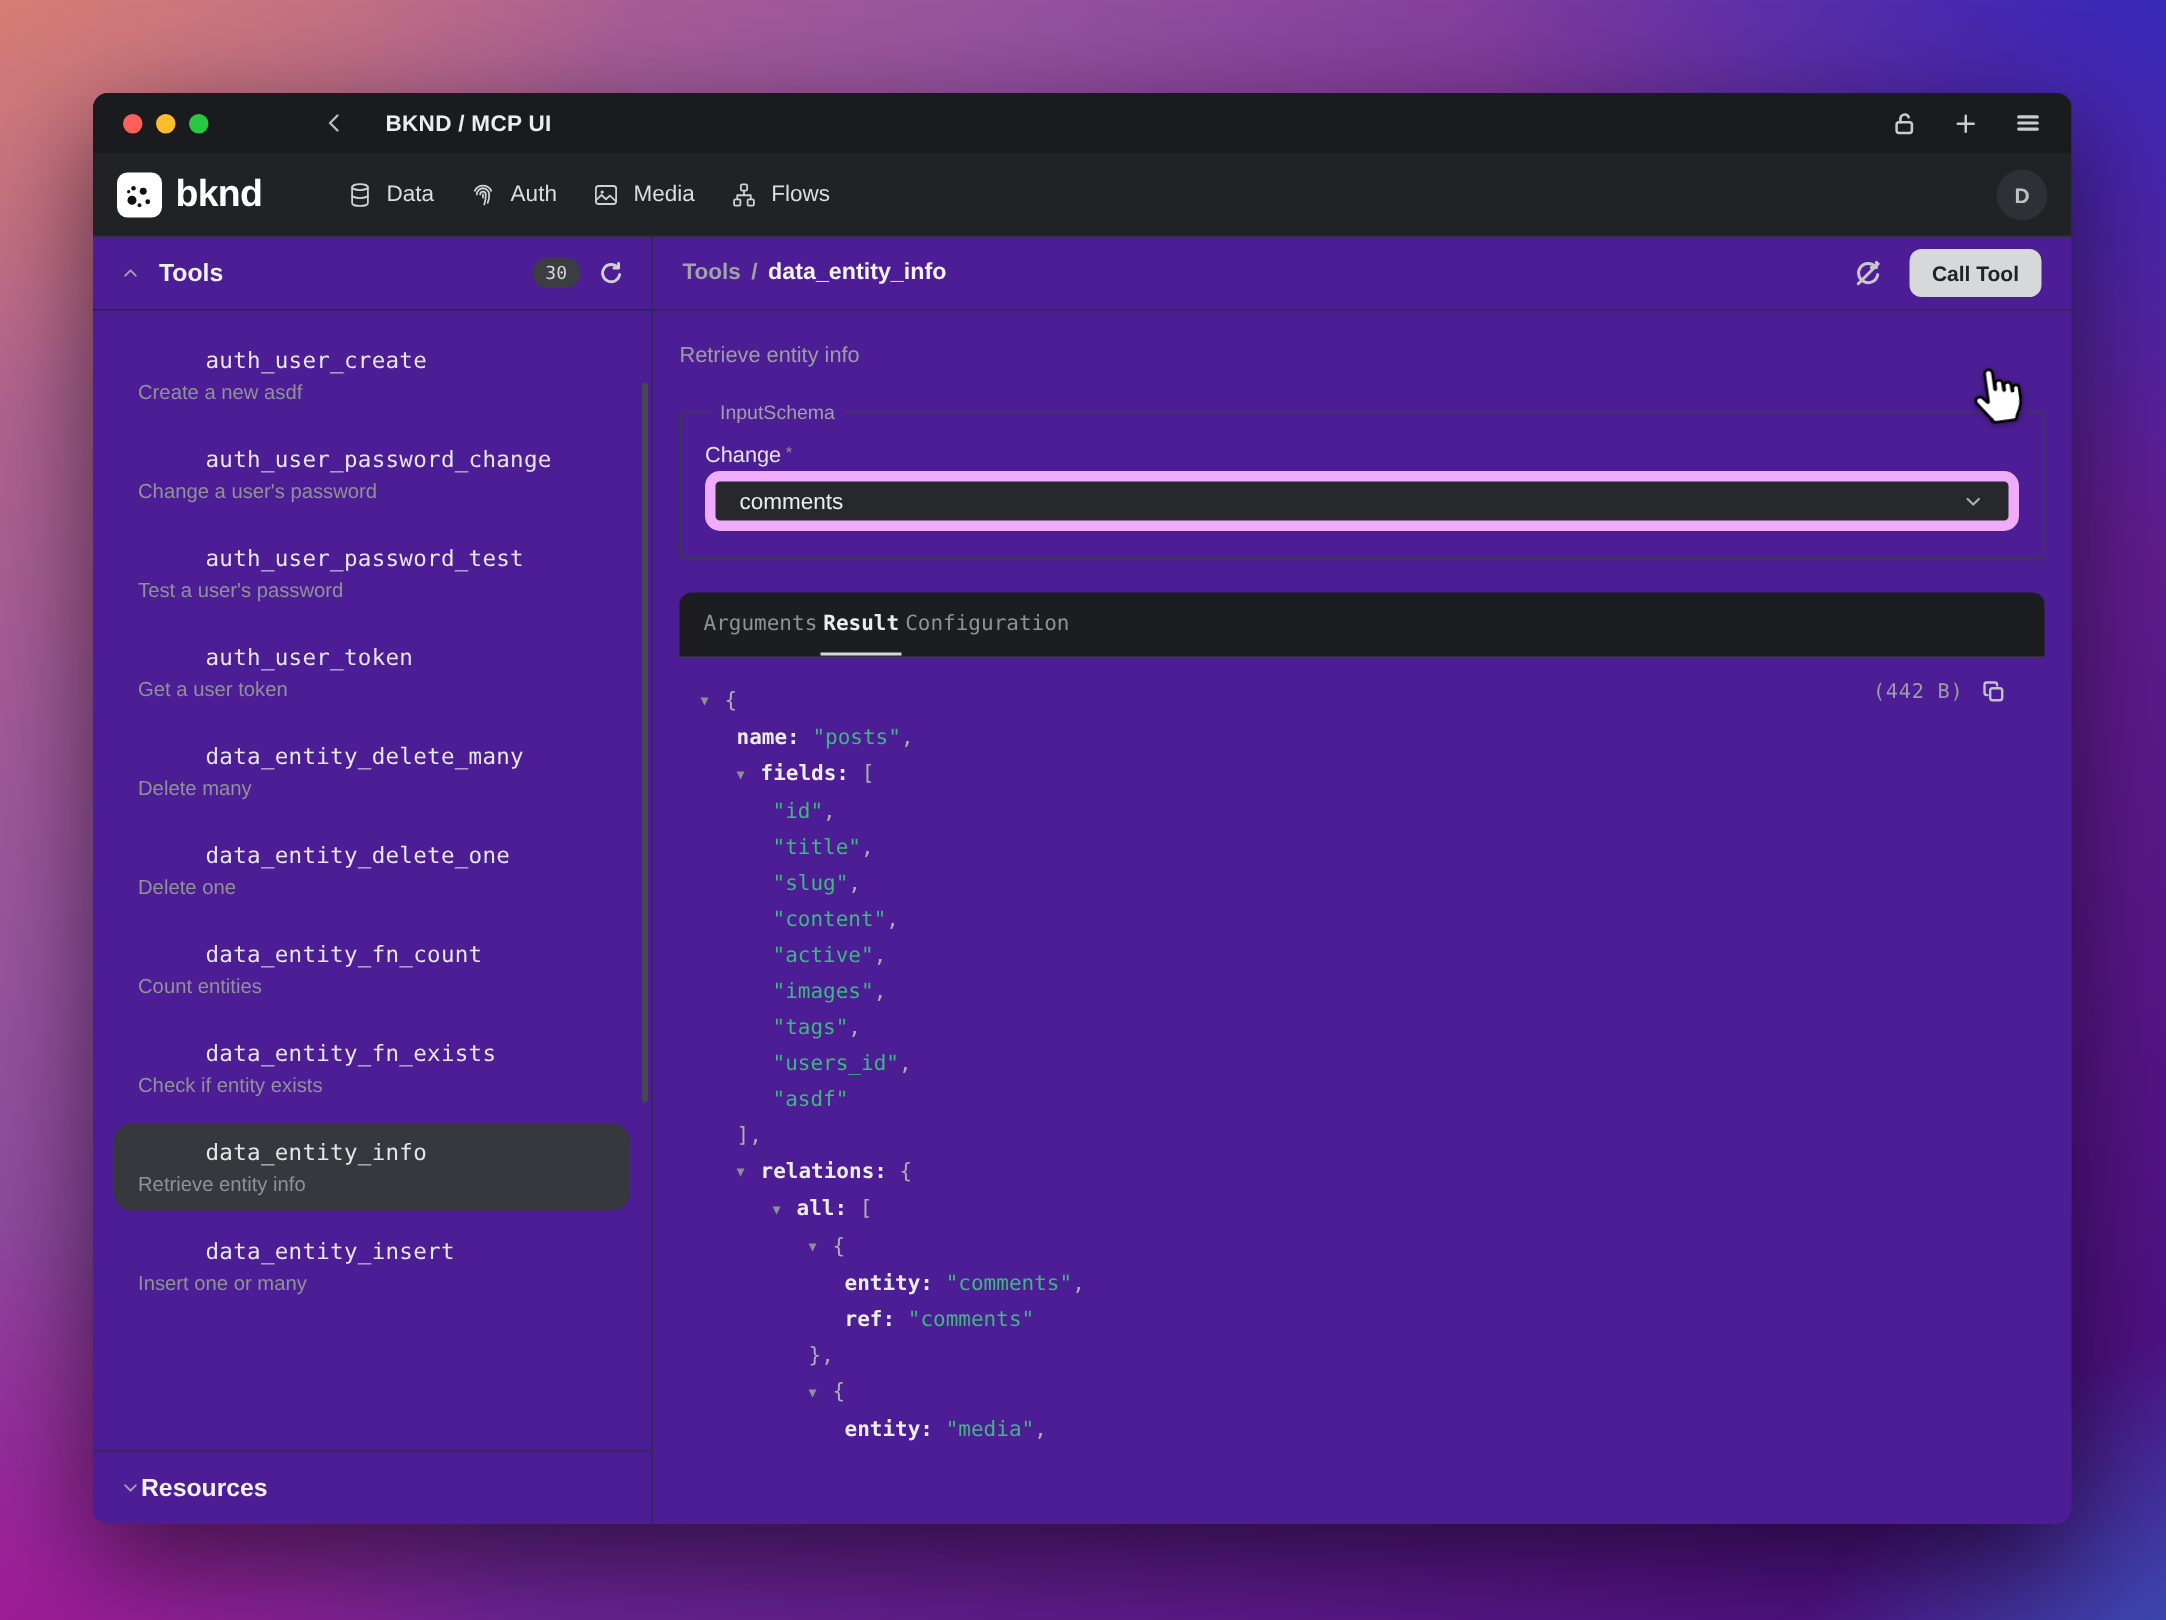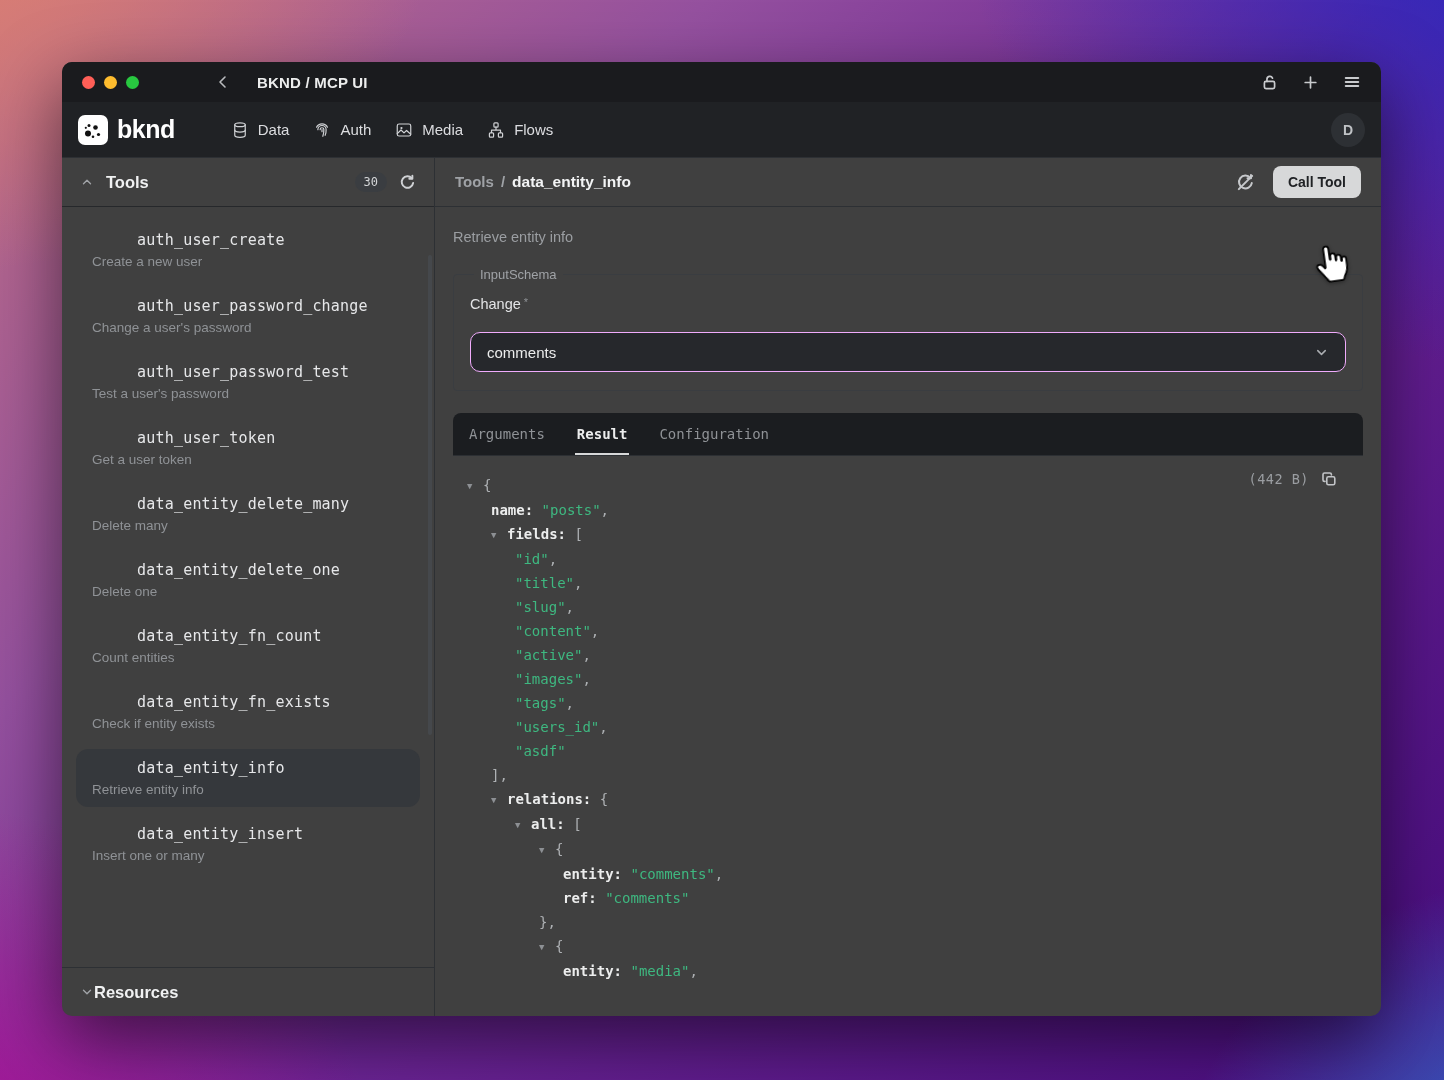--- a/index.html
+++ b/index.html
@@ -8,21 +8,21 @@
     font-family:"Liberation Sans", sans-serif;
     background:
       radial-gradient(900px 650px at -4% -8%, rgba(224,130,110,.95) 0%, rgba(224,130,110,0) 55%),
       radial-gradient(1000px 800px at 108% -10%, rgba(30,42,200,.95) 0%, rgba(30,42,200,0) 60%),
       radial-gradient(820px 700px at -6% 112%, rgba(178,8,150,.95) 0%, rgba(178,8,150,0) 58%),
       radial-gradient(760px 620px at 110% 112%, rgba(45,140,230,.95) 0%, rgba(45,140,230,0) 55%),
       linear-gradient(135deg, #c06f86 0%, #95519f 28%, #6d2596 55%, #470c7e 100%);
   }
   .window{
     position:absolute; left:62px; top:62px; width:1319px; height:954px;
-    background:#404040; border-radius:10px; overflow:hidden;
+    background:#4c1d95; border-radius:10px; overflow:hidden;
     display:flex; flex-direction:column;
     box-shadow:0 24px 70px rgba(0,0,0,.55);
     color:#e7e8ea;
   }
   svg.ic{ display:block; stroke:currentColor; fill:none; stroke-width:1.6; stroke-linecap:round; stroke-linejoin:round; }
 
   
   .titlebar{ height:40px; flex:0 0 40px; background:#1a1b1e; display:flex; align-items:center; padding:0 20px; }
   .traffic{ display:flex; gap:9px; margin-right:76px; }
   .traffic span{ width:13px; height:13px; border-radius:50%; display:block; }
@@ -72,25 +72,25 @@
   .mh-right{ margin-left:auto; display:flex; align-items:center; gap:18px; }
   .no-auto{ color:#c6c8cb; }
   .call-tool{ background:var(--call-bg,#d7d8d9); color:#202225; border:none; font-family:"Liberation Sans",sans-serif; font-size:14px; font-weight:600; padding:8px 15px; border-radius:8px; cursor:pointer; }
 
   .main-body{ flex:1; min-height:0; overflow:hidden; padding:0 18px; position:relative; }
   .desc{ margin-top:22px; font-size:14.5px; color:#9b9ea2; }
   fieldset.schema{ margin-top:22px; border:1px solid #3a3d41; border-radius:4px; padding:6px 16px 18px 16px; }
   fieldset.schema legend{ font-size:13px; color:#9fa2a6; padding:0 6px; margin-left:4px; }
   .field-label{ margin-top:8px; font-size:14.5px; color:#e3e4e6; }
   .req{ color:#8f9296; font-size:11px; vertical-align:top; margin-left:3px; }
-  .select{ margin-top:20px; height:40px; background:#26282c; border:1px solid #f0abfc; border-radius:10px; display:flex; align-items:center; padding:0 16px; cursor:pointer; }
+  .select{ margin-top:2px; height:40px; background:#26282c; border:7px solid #f0abfc; border-radius:10px; display:flex; align-items:center; padding:0 16px; cursor:pointer; }
   .select-value{ font-size:15px; color:#eceded; }
   .select .chev{ margin-left:auto; color:#aaadb1; }
 
-  .tabs{ margin-top:22px; display:flex; gap:28px; padding:0 14px; background:#1b1d20; border-bottom:1px solid #2c2f33; border-radius:8px 8px 0 0; }
+  .tabs{ margin-top:22px; display:flex; padding:0 14px; background:#1b1d20; border-bottom:1px solid #2c2f33; border-radius:8px 8px 0 0; }
   .tab{ font-family:"DejaVu Sans Mono", monospace; font-size:14px; color:#8f9296; padding:13px 2px 11px; border-bottom:2px solid transparent; cursor:pointer; }
   .tab.active{ color:#eceded; font-weight:700; border-bottom-color:#d7d8d9; }
 
   .json-wrap{ position:relative; padding:17px 10px 0 14px; font-family:"DejaVu Sans Mono", monospace; font-size:14px; }
   .json-meta{ position:absolute; top:15px; right:26px; display:flex; align-items:center; gap:12px; color:#9a9da1; }
   .json-size{ font-size:13.5px; letter-spacing:.5px; }
   .copy-btn{ color:#c2c4c7; cursor:pointer; }
   .json-line{ line-height:24px; white-space:pre; color:#aeb1b4; }
   .json-tri{ display:inline-block; width:16px; font-size:9px; color:#8d9094; vertical-align:1px; cursor:pointer; }
   .json-key{ color:#eceded; font-weight:700; }
@@ -205,21 +205,21 @@
           <svg class="ic" width="17" height="17" viewBox="0 0 16 16" style="stroke-width:1.8">
               <path d="M13.3 8.5 A5.4 5.4 0 1 1 12.1 4.1"></path>
               <polyline points="12.6,1.6 12.6,4.5 9.7,4.5"></polyline>
             </svg>
         </span>
       </div>
       <div class="tool-list" id="tool-list">
         <div class="sb-scrollbar"></div>
       <div class="tool-item">
             <div class="tool-name">auth_user_create</div>
-            <div class="tool-desc">Create a new user</div>
+            <div class="tool-desc">Create a new asdf</div>
           </div>
           <div class="tool-item">
             <div class="tool-name">auth_user_password_change</div>
             <div class="tool-desc">Change a user's password</div>
           </div>
           <div class="tool-item">
             <div class="tool-name">auth_user_password_test</div>
             <div class="tool-desc">Test a user's password</div>
           </div>
           <div class="tool-item">

